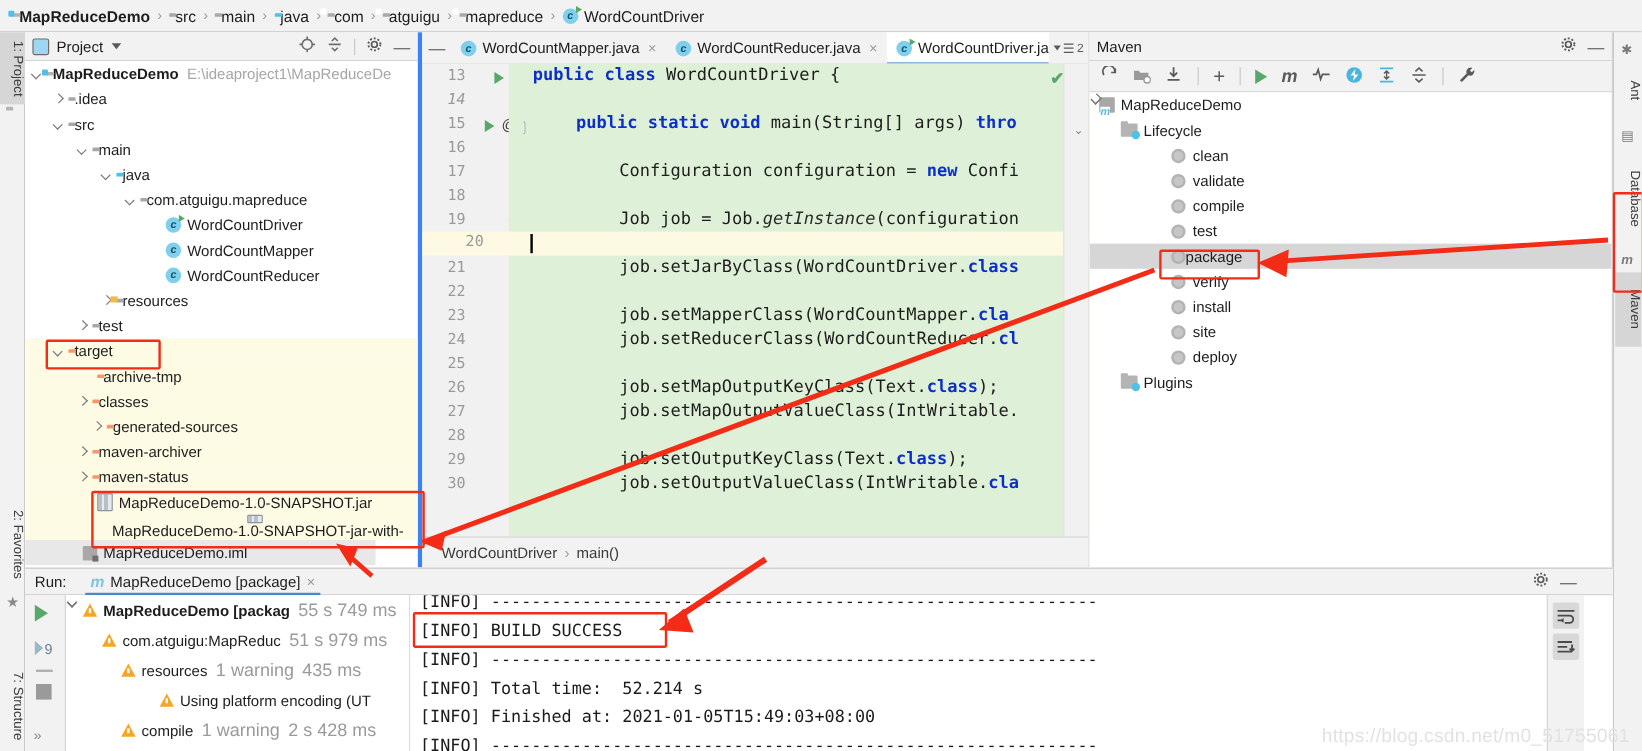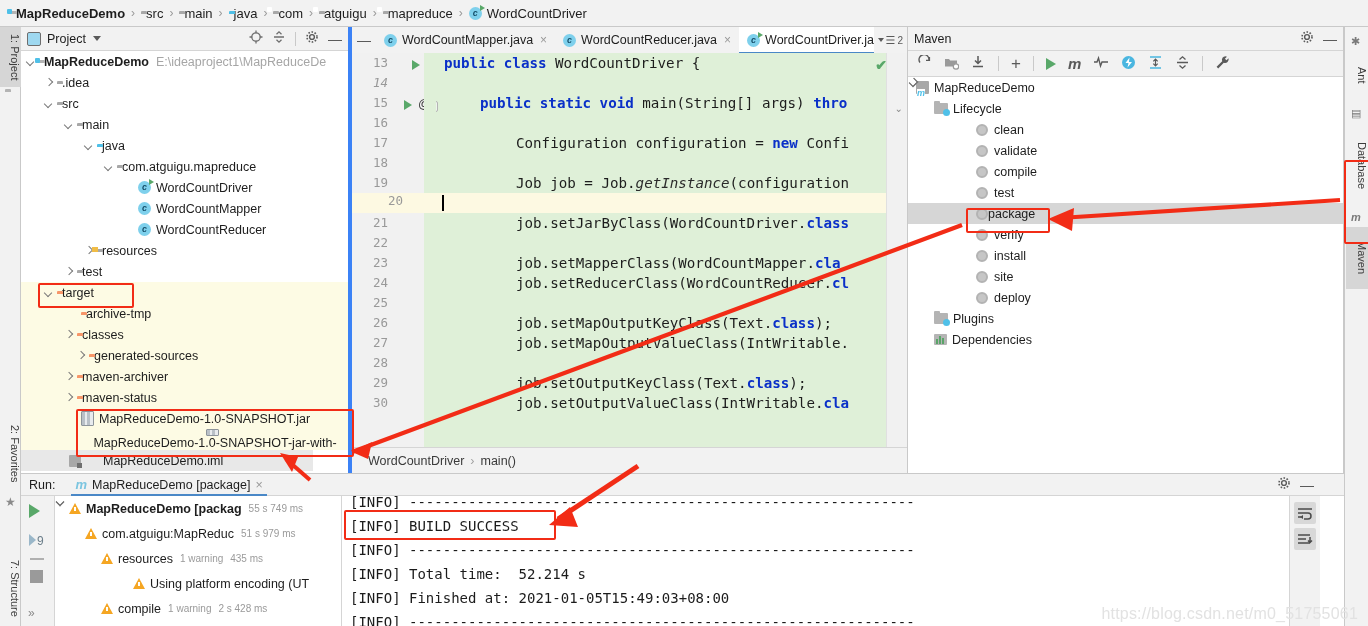--- a/index.html
+++ b/index.html
@@ -123,21 +123,21 @@
   .runpanel{position:absolute;left:21px;top:473px;width:1323px;height:153px;background:#fff;box-sizing:border-box;}
   .runhdr{height:23px;display:flex;align-items:center;background:#f2f2f2;border-bottom:1px solid #d5d5d5;border-top:1px solid #c9c9c9;padding-left:8px;box-sizing:border-box;font-size:12.5px;}
   .runtab{display:flex;align-items:center;gap:5px;margin-left:16px;position:relative;padding:0 4px;height:23px;}
   .runtab::after{content:"";position:absolute;left:0;right:0;bottom:0;height:2px;background:#4a88c7;}
   .runsidebar{position:absolute;left:0;top:23px;width:33px;bottom:0;background:#f2f2f2;border-right:1px solid #d5d5d5;}
   .runtree{position:absolute;left:34px;top:23px;width:286px;bottom:0;background:#fff;border-right:1px solid #d5d5d5;overflow:hidden;}
   .rrow{height:25px;display:flex;align-items:center;white-space:nowrap;font-size:12.5px;}
   .rrow.b{font-weight:bold;}
   .warn{width:0;height:0;border-left:6px solid transparent;border-right:6px solid transparent;border-bottom:11px solid #f5a623;position:relative;flex:none;}
   .warn::after{content:"";position:absolute;left:-1px;top:4px;width:2px;height:4px;background:#fff;}
-  .time{color:#9a9a9a;margin-left:7px;font-size:10px;font-weight:normal;}
+  .time{color:#9a9a9a;margin-left:7px;font-size:15px;font-weight:normal;}
   .console{position:absolute;left:321px;top:23px;right:54px;bottom:0;background:#fff;overflow:hidden;
     font-family:"DejaVu Sans Mono",monospace;font-size:14px;color:#1b1b1b;padding-left:8px;box-sizing:border-box;}
   .cl{white-space:pre;line-height:24px;height:24px;}
   .consoleside{position:absolute;right:24px;top:23px;width:30px;bottom:0;background:#f2f2f2;border-left:1px solid #d5d5d5;}
   .csbtn{position:absolute;left:4px;width:22px;height:22px;background:#d8d8d8;border-radius:2px;}
 
   
   .redbox{position:absolute;border:2.6px solid #f22c16;border-radius:2px;pointer-events:none;}
   svg.anno{position:absolute;left:0;top:0;width:1368px;height:626px;pointer-events:none;}
   .wm{position:absolute;right:10px;bottom:3px;color:#e2e2e2;font-size:16px;font-family:"Liberation Sans",sans-serif;letter-spacing:.2px;}
@@ -320,21 +320,21 @@
         <span class="txt">maven-status</span>
       </div>
       <div class="row tgt" style="padding-left:60px;">
         <span class="jar-ico"></span>
         <span class="txt">MapReduceDemo-1.0-SNAPSHOT.jar</span>
       </div>
       <div class="row tgt" style="padding-left:60px;flex-direction:column;">
         <span class="jar-ico"></span>
         <span class="txt">MapReduceDemo-1.0-SNAPSHOT-jar-with-</span>
       </div>
-      <div class="row selrow" style="padding-left:48px;width:240px;gap:17px;">
+      <div class="row selrow" style="padding-left:48px;width:240px;">
         <span class="iml-ico"></span>
         <span class="txt">MapReduceDemo.iml</span>
       </div>
     </div>
   </div>
 
   <div class="editor">
     <div class="tabbar">
       <span style="display:flex;align-items:center;color:#5a5a5a;font-size:14px;padding:0 5px;line-height:8px;">—</span>
       <div class="etab">
@@ -534,29 +534,20 @@
         <span class="cog"></span>
         <span style="margin-left:6px;">deploy</span>
       </div>
       <div class="mvrow" style="padding-left:26px;">
         <span class="arr r"></span>
         <span class="plug-ico">
             <span class="cogmk2"></span>
           </span>
         <span style="margin-left:5px;">Plugins</span>
       </div>
-      <div class="mvrow" style="padding-left:26px;">
-        <span class="arr r"></span>
-        <span class="dep-ico">
-            <span style="left:2px;height:5px;"></span>
-            <span style="left:5px;height:8px;"></span>
-            <span style="left:8px;height:6px;"></span>
-          </span>
-        <span style="margin-left:5px;">Dependencies</span>
-      </div>
     </div>
   </div>
 
   <div class="runpanel">
     <div class="runhdr">
       <span>Run:</span>
       <div class="runtab">
         <span style="font-style:italic;font-weight:bold;color:#7bc5e0;font-size:13px;">m</span>
         <span>MapReduceDemo [package]</span>
         <span style="color:#9a9a9a;">×</span>

